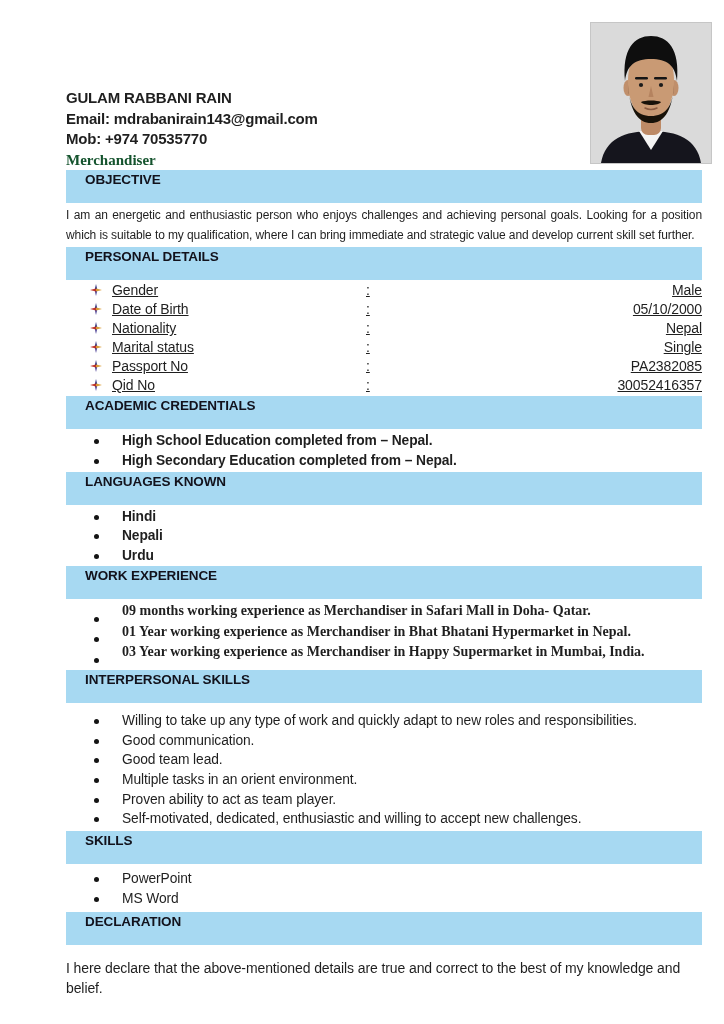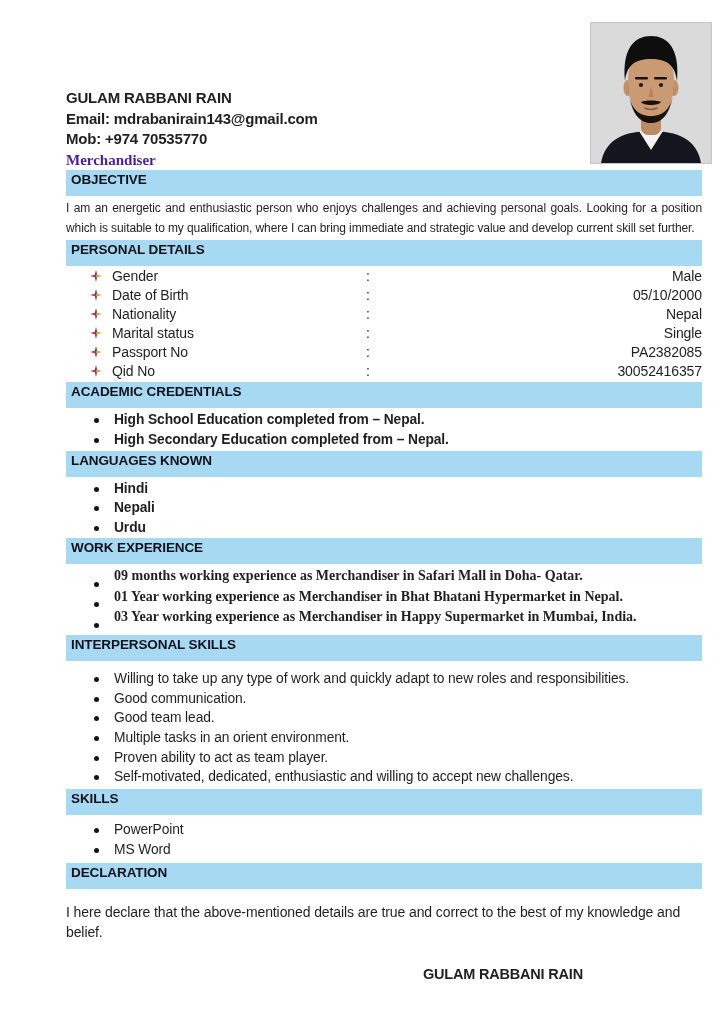--- a/index.html
+++ b/index.html
@@ -22,48 +22,48 @@
     overflow:hidden;
   }
   .photo-box svg { display:block; }
 
   
   .hdr { margin:0; padding-top:88px; }
   .hdr-line { font-size:15px; font-weight:bold; line-height:20.5px; letter-spacing:-0.2px; }
   .job-title {
     font-family:"Liberation Serif", serif;
     font-size:15px; font-weight:bold; line-height:20.5px;
-    color:#4c1d95; letter-spacing:0;
+    color:#14532d; letter-spacing:0;
   }
 
   
   .bar {
     background:#a7d9f2;
-    height:26px; line-height:19px;
+    height:33px; line-height:19px;
     font-size:13.5px; font-weight:bold;
     color:#12121c;
-    padding-left:5px;
+    padding-left:19px;
     letter-spacing:-0.1px;
   }
 
   
   .para { font-size:12px; line-height:20.4px; text-align:justify; margin:2px 0 1px; }
   .decl-para { font-size:14px; line-height:20px; margin-top:13px; text-align:left; }
 
   
   .pd-rows { padding:1px 0; }
-  .pd-row { display:flex; align-items:center; height:19px; font-size:14px; padding-left:24px; }
+  .pd-row { display:flex; align-items:center; height:19px; font-size:14px; padding-left:24px;text-decoration:underline; }
   .star-ic { width:13px; height:13px; margin-right:9px; flex:none; display:inline-flex; align-items:center; }
   .pd-label { width:254px; }
   .pd-colon { width:43px; }
   .pd-value { flex:1;text-align:right; }
 
   
   ul.bullets { list-style:none; margin:2px 0 1px; }
-  .b-item { display:flex; font-size:13.8px; line-height:20px; padding-left:28px; }
+  .b-item { display:flex; font-size:13.8px; line-height:20px; padding-left:28px;gap:8px; }
   .dot {
     width:5px; height:5px; border-radius:50%;
     background:#141414; margin:8px 15px 0 0; flex:none;
   }
   ul.bold-list .b-text { font-weight:bold; }
   ul.lang-list .b-item { line-height:19.5px; }
   ul.work-list { margin:2px 0 7px; }
   ul.work-list .b-item {
     line-height:20.5px; font-size:14px;
     font-family:"Liberation Serif", serif; font-weight:bold; letter-spacing:0;align-items:flex-end;

